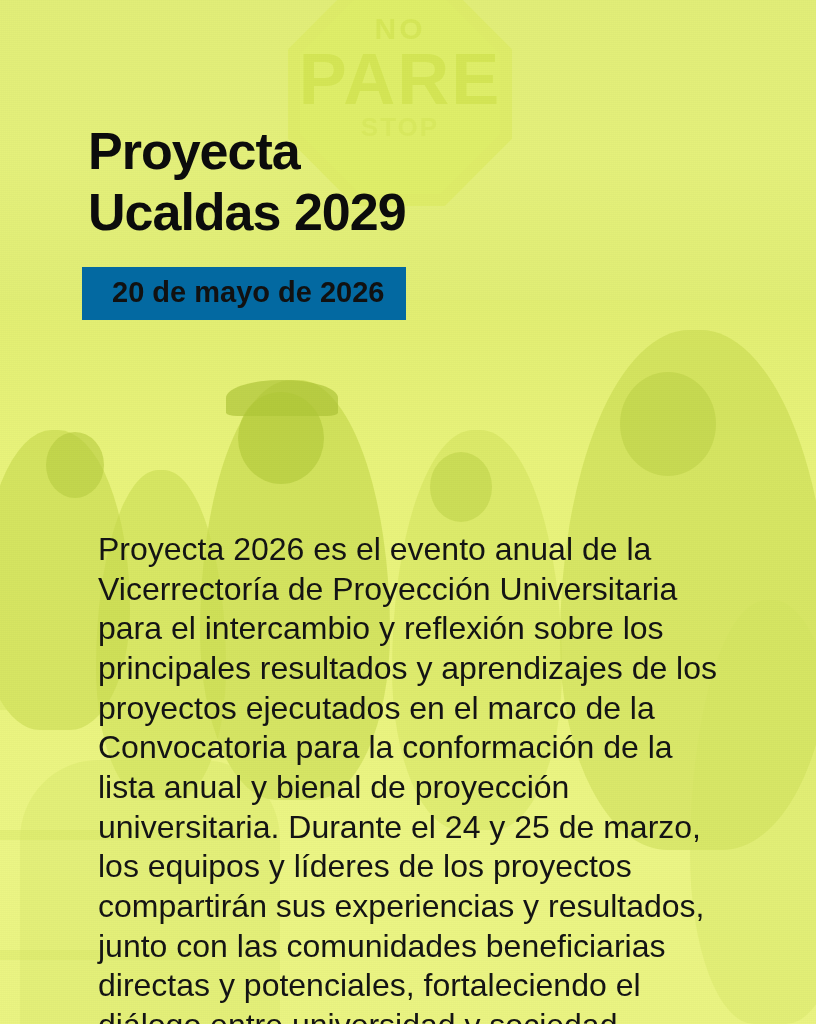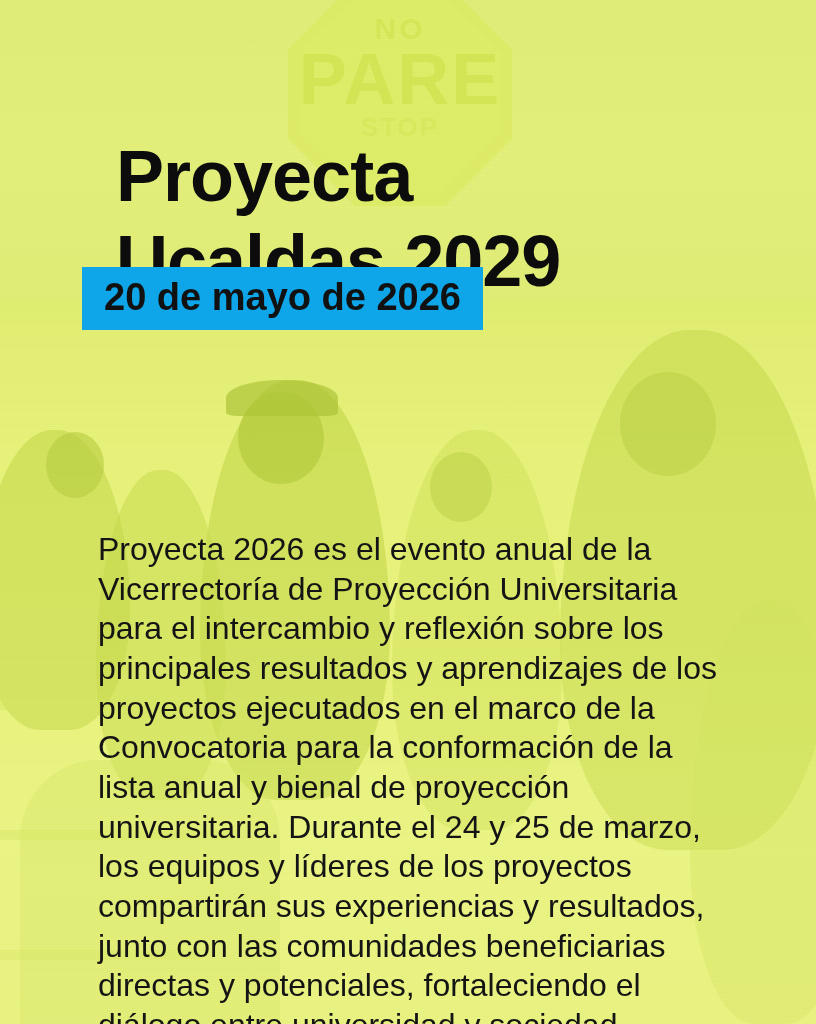--- a/index.html
+++ b/index.html
@@ -174,36 +174,35 @@
     width: 816px;
     height: 1024px;
   }
 
   .title {
     position: absolute;
     left: 88px;
     top: 86px;
     width: 640px;
     color: #0c0c0c;
-    font-size: 72px;
+    font-size: 52px;
     line-height: 1.18;
     font-weight: bold;
     letter-spacing: -1px;
-    margin-left: 28px;
   }
   .title .line { display: block; white-space: pre; }
 
   .date-badge {
     position: absolute;
     left: 82px;
     top: 267px;
-    background: #0ea5e9;
-    padding: 9px 22px 11px 22px;
+    background: #0369a1;
+    padding: 9px 22px 11px 30px;
     color: #111111;
-    font-size: 38px;
+    font-size: 29px;
     font-weight: bold;
     letter-spacing: 0px;
   }
 
   .body-text {
     position: absolute;
     left: 98px;
     top: 498px;
     width: 636px;
     color: #141414;

